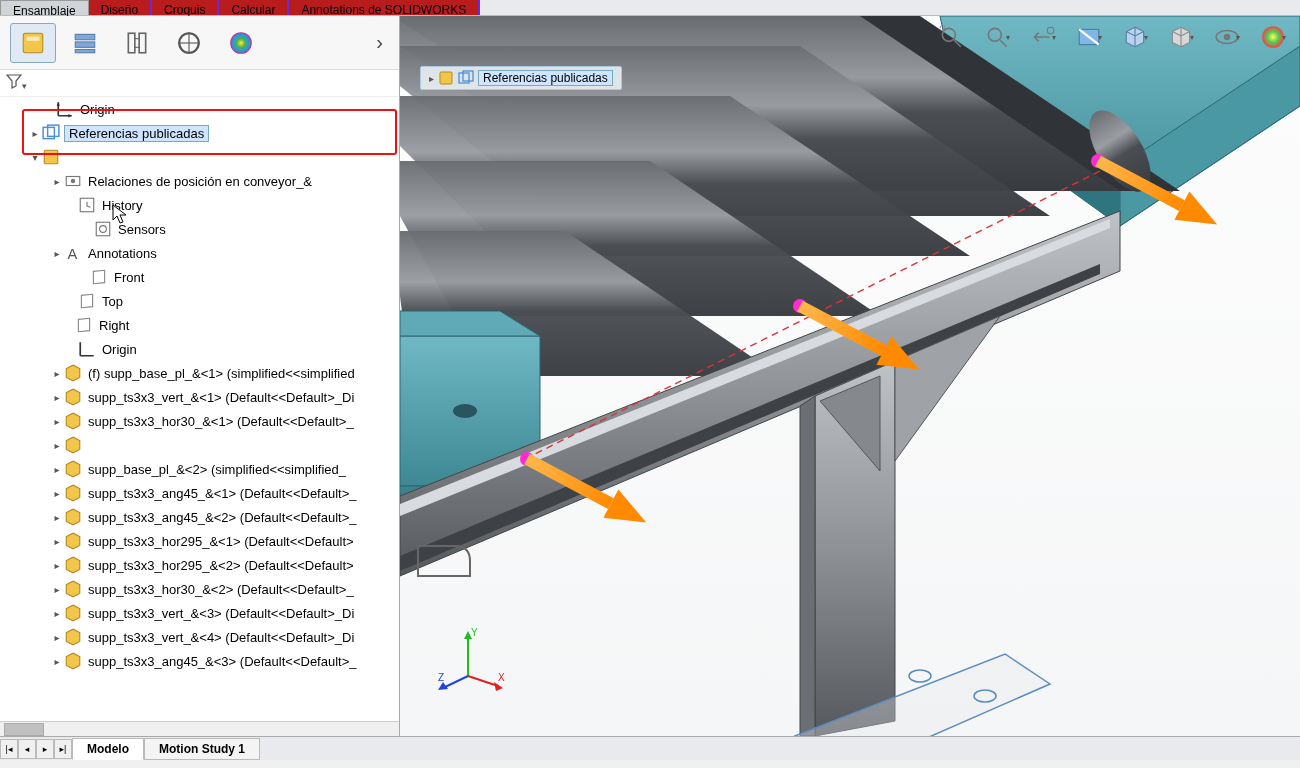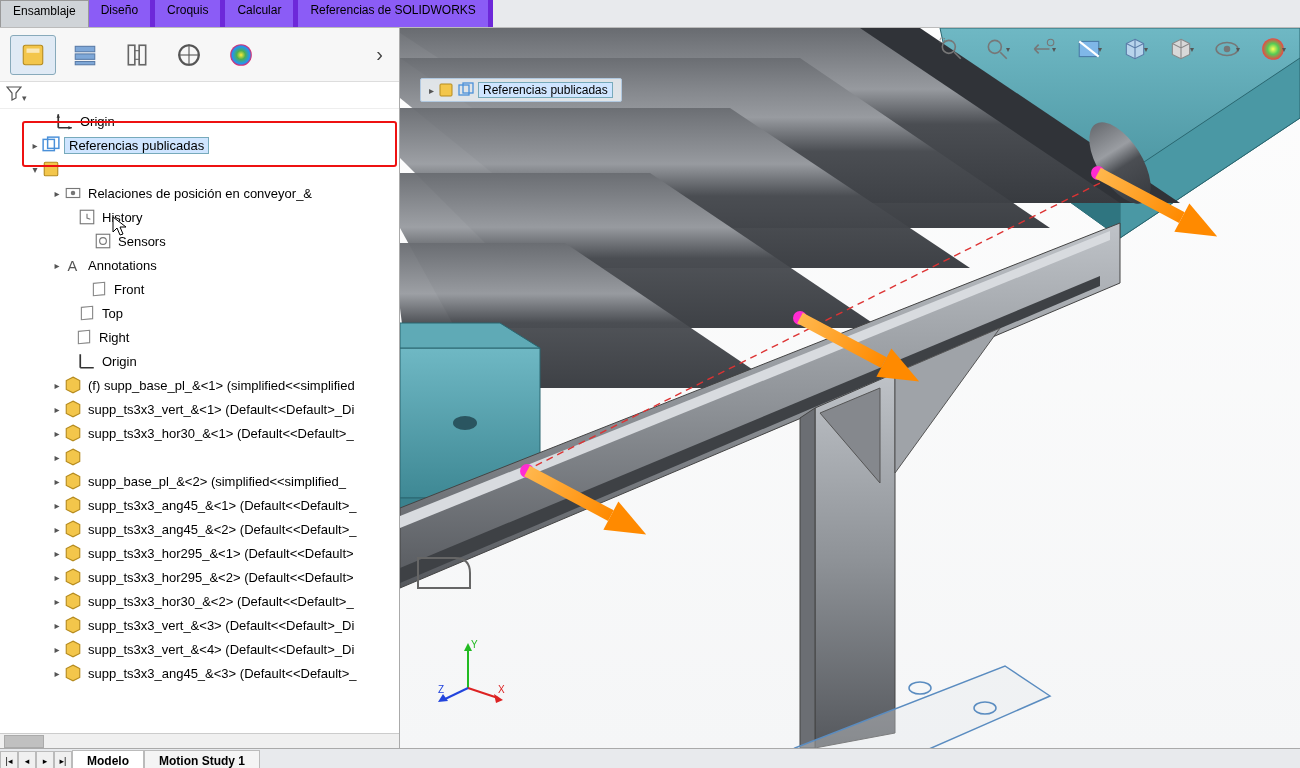--- a/index.html
+++ b/index.html
@@ -1,20 +1,20 @@
 <!DOCTYPE html>
 <html><head>
 <meta charset="utf-8">
 <style>
 * { box-sizing: border-box; margin: 0; padding: 0; font-family: "Segoe UI", Tahoma, sans-serif; }
 body { width: 1300px; height: 768px; background: #f0f0f0; overflow: hidden; position: relative; }
 
 
-.tabs { display: flex; background: #e8eaed; height: 28px; border-bottom: 1px solid #bbb; }
-.tab { padding: 3px 12px; font-size: 12px; border-right: 5px solid #6d28d9; background: #8b5cf6; cursor: pointer; }
+.tabs { display: flex; background: #e8eaed; height: 16px; border-bottom: 1px solid #bbb; }
+.tab { padding: 3px 12px; font-size: 12px; border-right: 2px solid #6d28d9; background: #b91c1c; cursor: pointer; }
 .tab.active { background: #d0d4d8; border-top: 1px solid #999; border-left: 1px solid #999; border-right: 1px solid #999; }
 
 
 .main { display: flex; height: 720px; }
 .left-panel { width: 400px; background: #fff; border-right: 1px solid #aaa; display: flex; flex-direction: column; position: relative; }
 .viewport { flex: 1; position: relative; background: linear-gradient(180deg, #fdfdfd 0%, #f5f6f7 100%); overflow: hidden; }
 
 
 .lp-toolbar { display: flex; align-items: center; padding: 6px 10px; gap: 6px; border-bottom: 1px solid #ddd; background: #f7f7f7; height: 54px; }
 .lp-btn { width: 46px; height: 40px; display: flex; align-items: center; justify-content: center; border: 1px solid transparent; border-radius: 3px; cursor: pointer; }
@@ -63,21 +63,21 @@
 .hscroll .thumb { width:40px; height:13px; background:#c0c0c0; border:1px solid #aaa; margin-left:4px;}
 </style>
 </head>
 <body>
 
 <div class="tabs">
   <div class="tab active">Ensamblaje</div>
   <div class="tab">Diseño</div>
   <div class="tab">Croquis</div>
   <div class="tab">Calcular</div>
-  <div class="tab">Referencias de SOLIDWORKS</div>
+  <div class="tab">Annotations de SOLIDWORKS</div>
 </div>
 
 <div class="main">
 
   <div class="left-panel">
     <div class="lp-toolbar">
       <div class="lp-btn active">
         <svg viewBox="0 0 24 24">
             <rect x="3" y="3" width="18" height="18" rx="2" fill="#f3c64b" stroke="#b58b1f"></rect>
             <rect x="6" y="6" width="12" height="4" fill="#fff" opacity="0.6"></rect>

